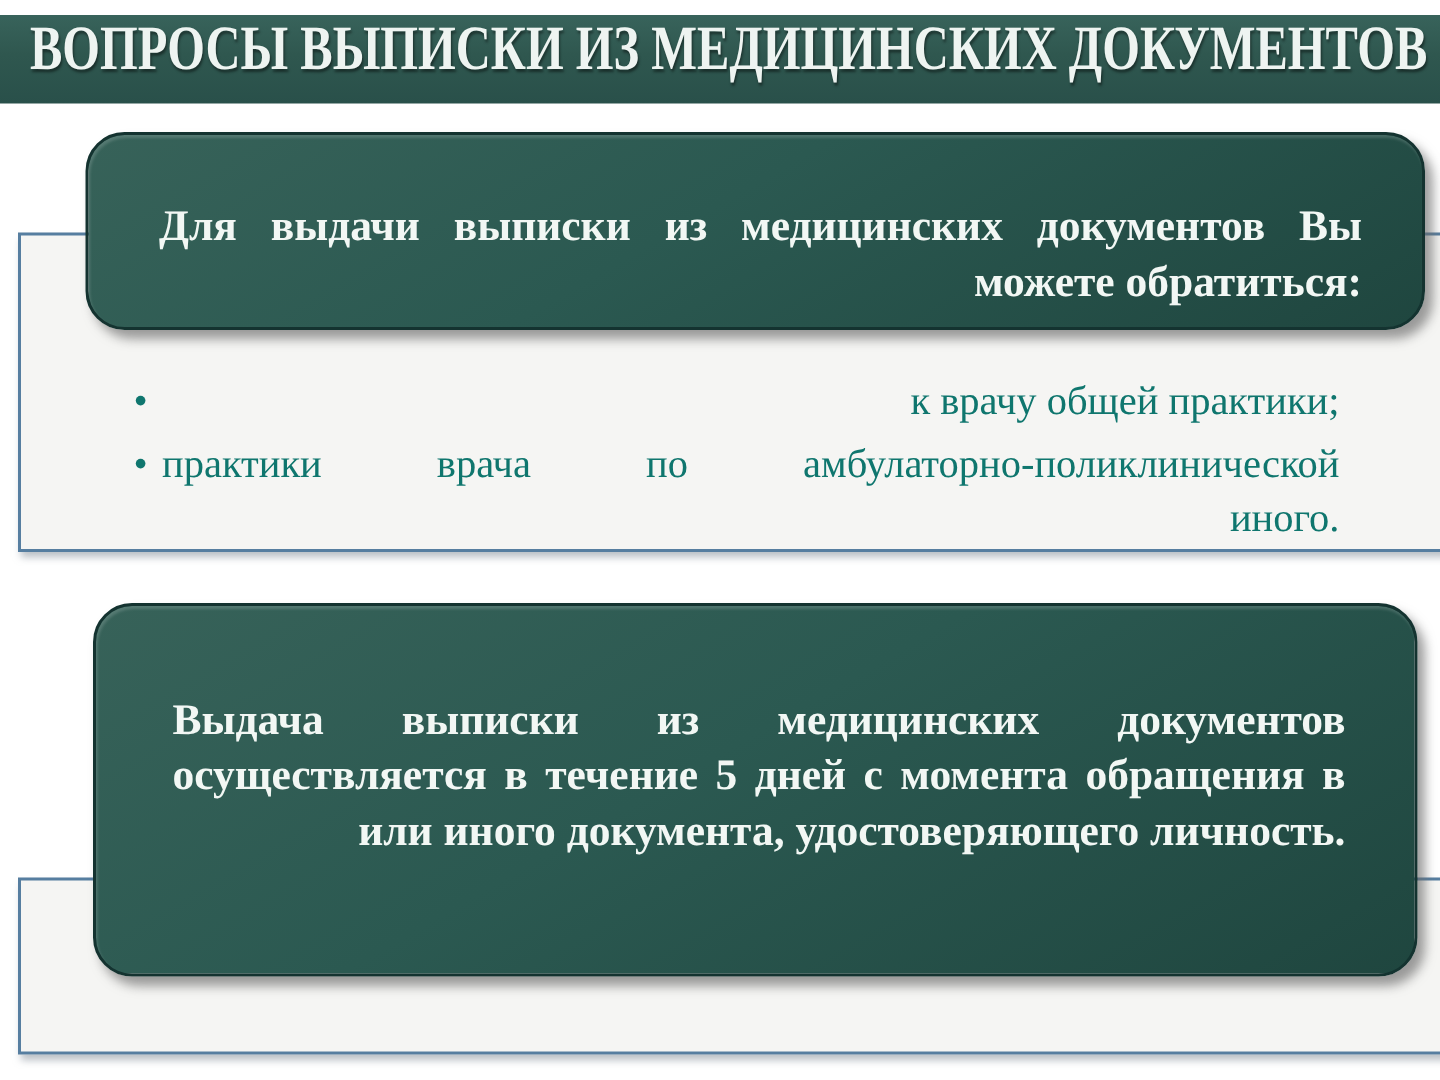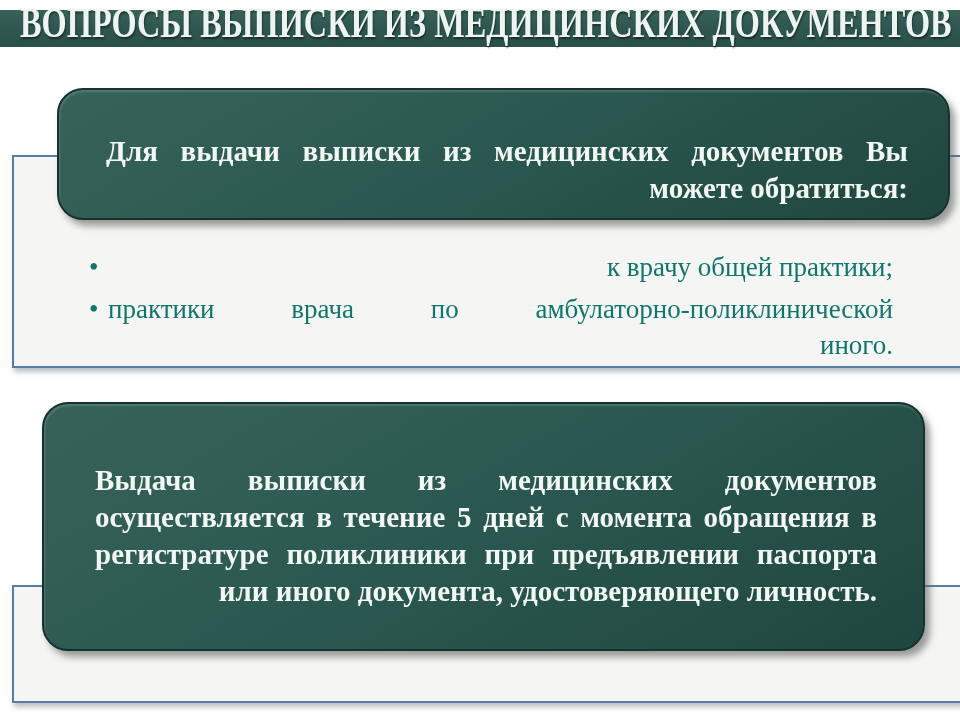--- a/index.html
+++ b/index.html
@@ -4,23 +4,23 @@
 <style>
   html, body { margin: 0; padding: 0; background: #ffffff; }
   .slide {
     position: relative; width: 960px; height: 720px;
     background: #ffffff; overflow: hidden;
     font-family: "Liberation Serif", "DejaVu Serif", serif;
   }
 
   
   .title-bar {
-    position: absolute; left: 0; top: 10px; width: 960px; height: 37px;
+    position: absolute; left: 0; top: 10px; width: 960px; height: 59px;
     background: linear-gradient(180deg, #38635b 0%, #2f574f 45%, #29504a 100%);
-    display: flex; align-items: flex-end; padding-left: 20px; box-sizing: border-box;
+    display: flex; align-items: flex-start; padding-left: 20px; box-sizing: border-box;
   }
   .title-text {
     display: inline-block;
     color: #eef4f1;
     font-size: 42px; font-weight: bold; white-space: nowrap;
     transform: scaleX(0.77); transform-origin: 0 50%;
     text-shadow: 1px 2px 2px rgba(0,0,0,0.45);
     letter-spacing: 0px; line-height: 47px;
   }
 
@@ -37,21 +37,21 @@
   
   .callout {
     position: absolute; box-sizing: border-box;
     background: linear-gradient(150deg, #376259 0%, #2b5951 45%, #1f463f 100%);
     border: 2px solid #143330;
     border-radius: 26px;
     box-shadow: 5px 6px 7px rgba(105,105,105,0.65),
                 inset 1px 2px 2px rgba(255,255,255,0.16);
   }
   .callout-1 { left: 57px; top: 88px;  width: 893px; height: 132px; }
-  .callout-2 { left: 42px; top: 402px; width: 883px; height: 249px; }
+  .callout-2 { left: 62px; top: 402px; width: 883px; height: 249px; }
 
   .ctext {
     margin: 16px; color: #f2f7f4; font-weight: bold;
     font-size: 29px; line-height: 37px;
   }
   .callout-1 .ctext { padding: 27px 24px 0 31px; }
   .callout-2 .ctext { padding: 42px 30px 0 35px; }
 
   .jline { display: block; text-align: justify; text-align-last: justify; white-space: normal; }
   .lline { display: block; text-align: right; font-family: Liberation Serif, serif; }
@@ -100,18 +100,17 @@
       <span class="lline">можете обратиться:</span>
     </p>
   </section>
 
   <section class="panel panel-2"></section>
 
   <section class="callout callout-2">
     <p class="ctext">
       <span class="jline">Выдача выписки из медицинских документов</span>
       <span class="jline">осуществляется в течение 5 дней с момента обращения в</span>
-      <span class="jline">регистратуре поликлиники при предъявлении паспорта</span>
       <span class="lline">или иного документа, удостоверяющего личность.</span>
     </p>
   </section>
 
 </div>
 
 </body></html>

